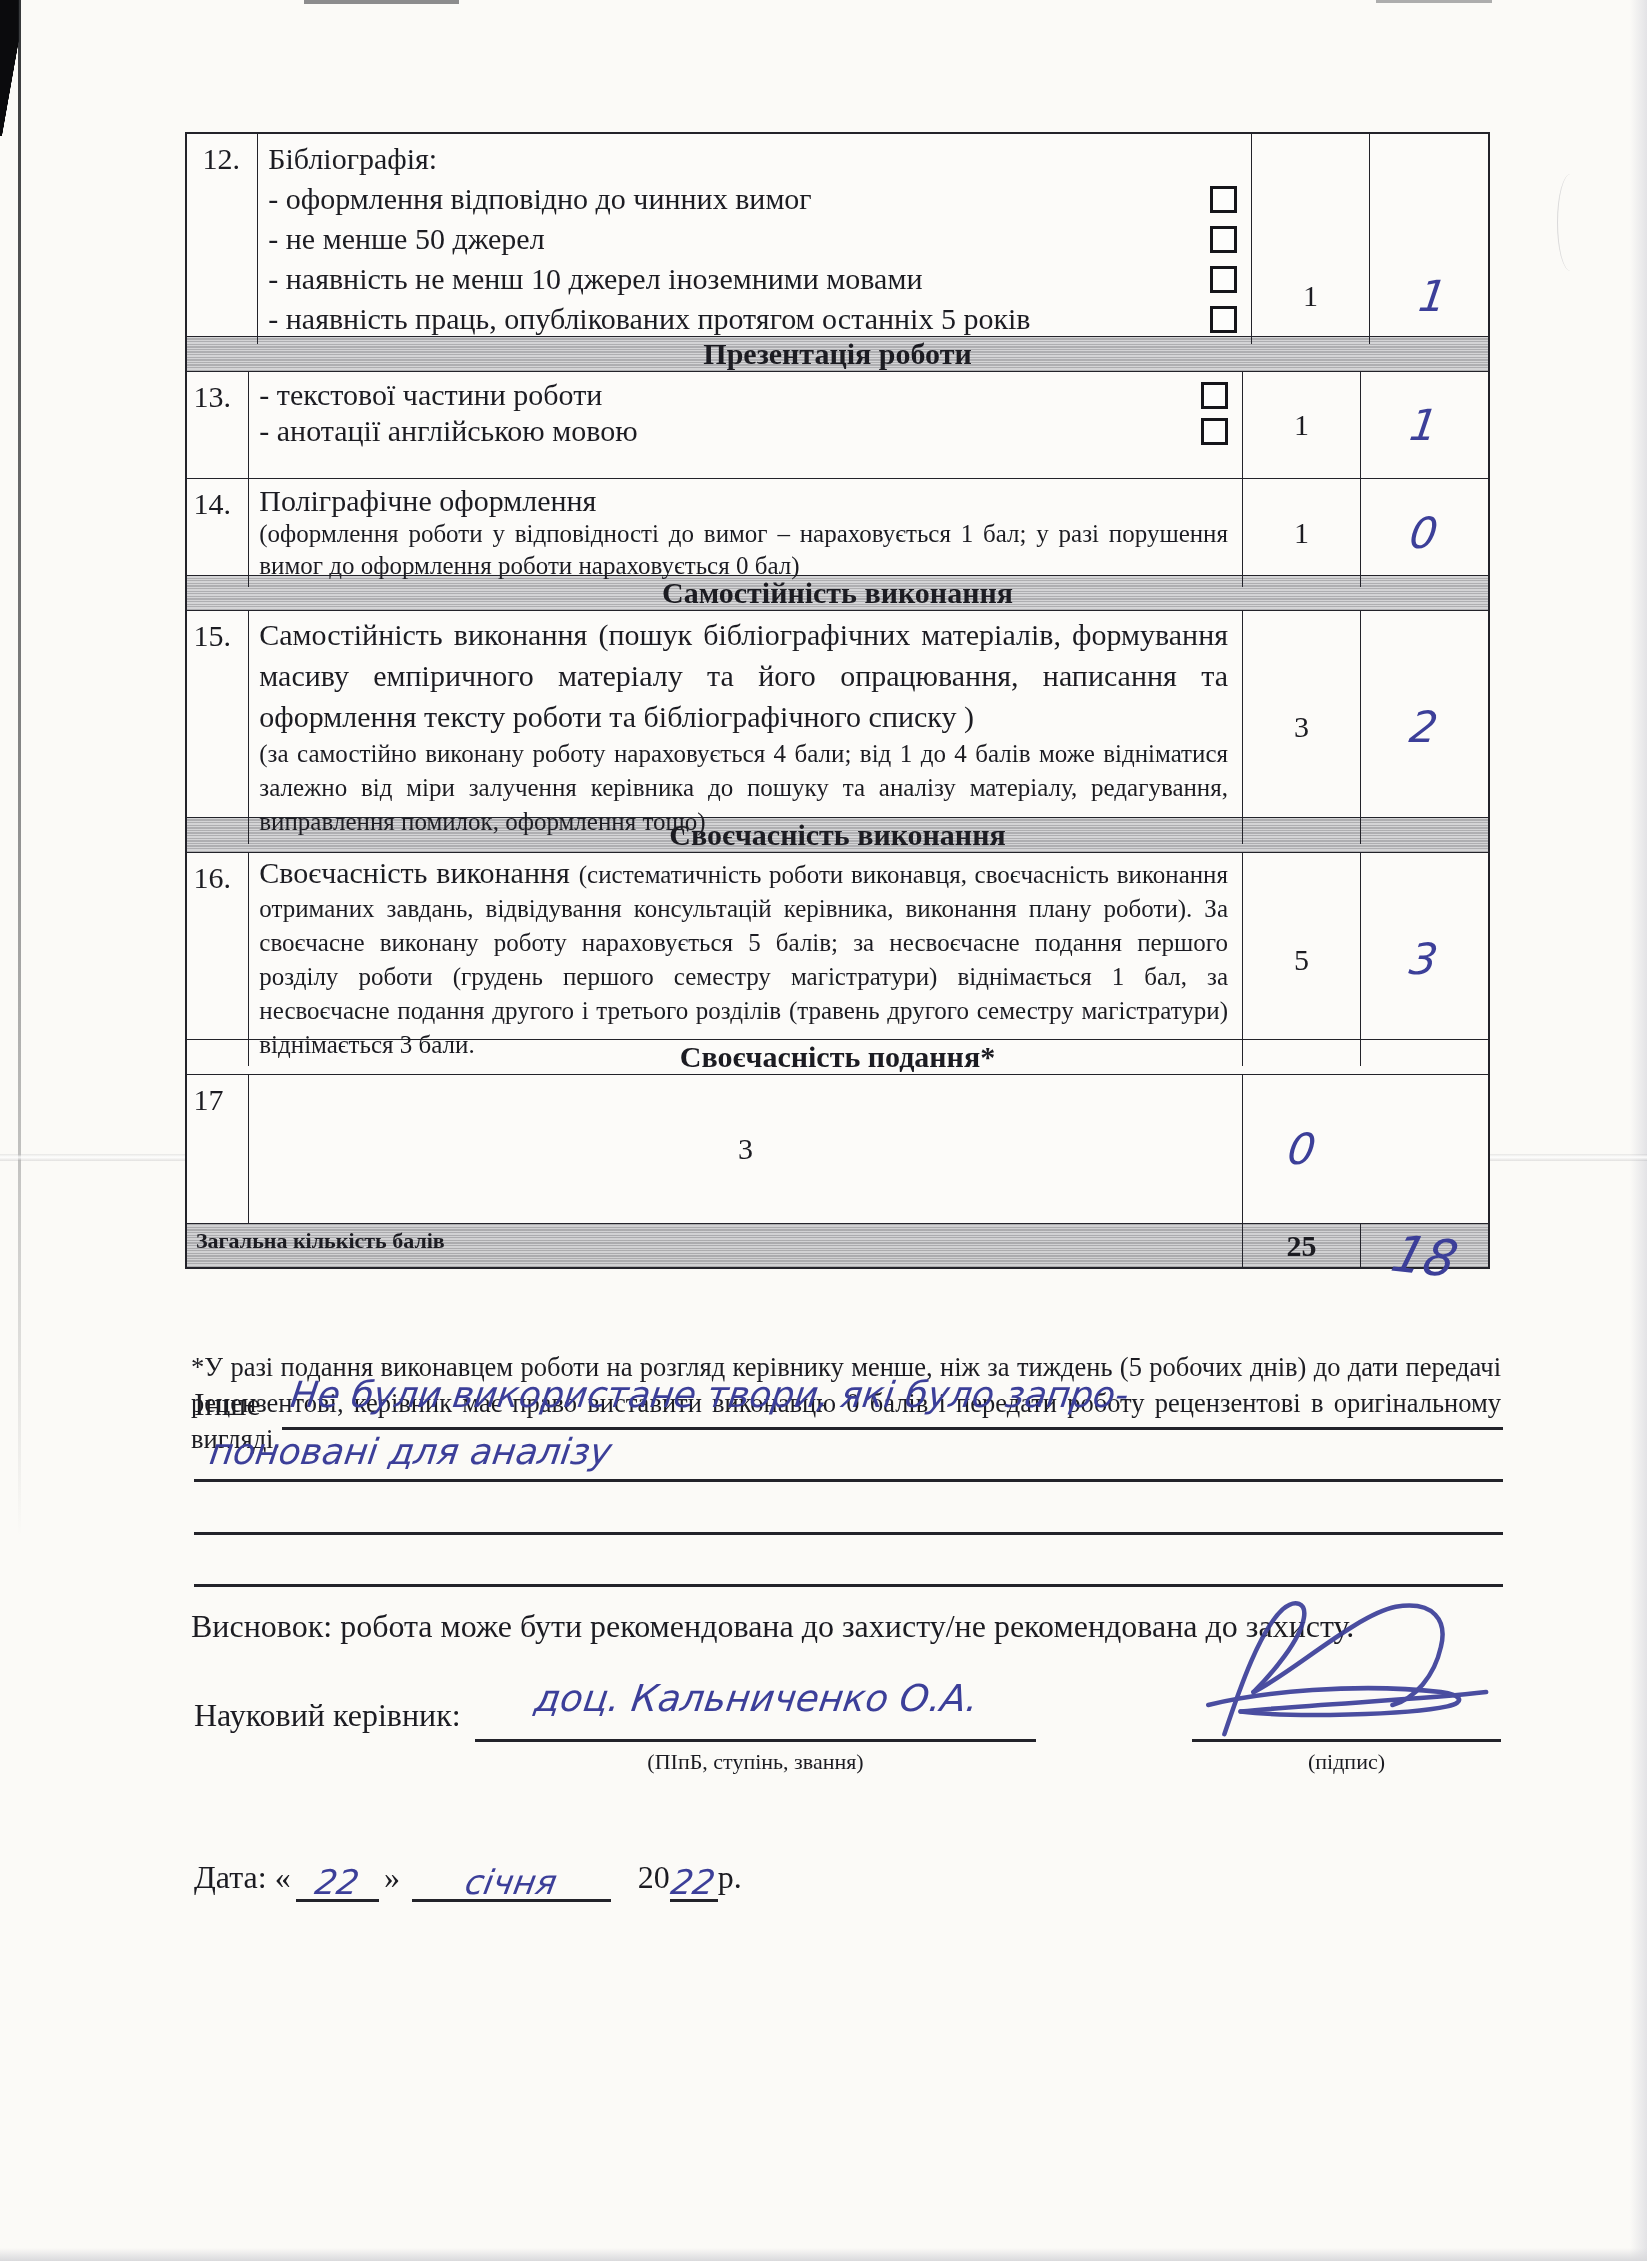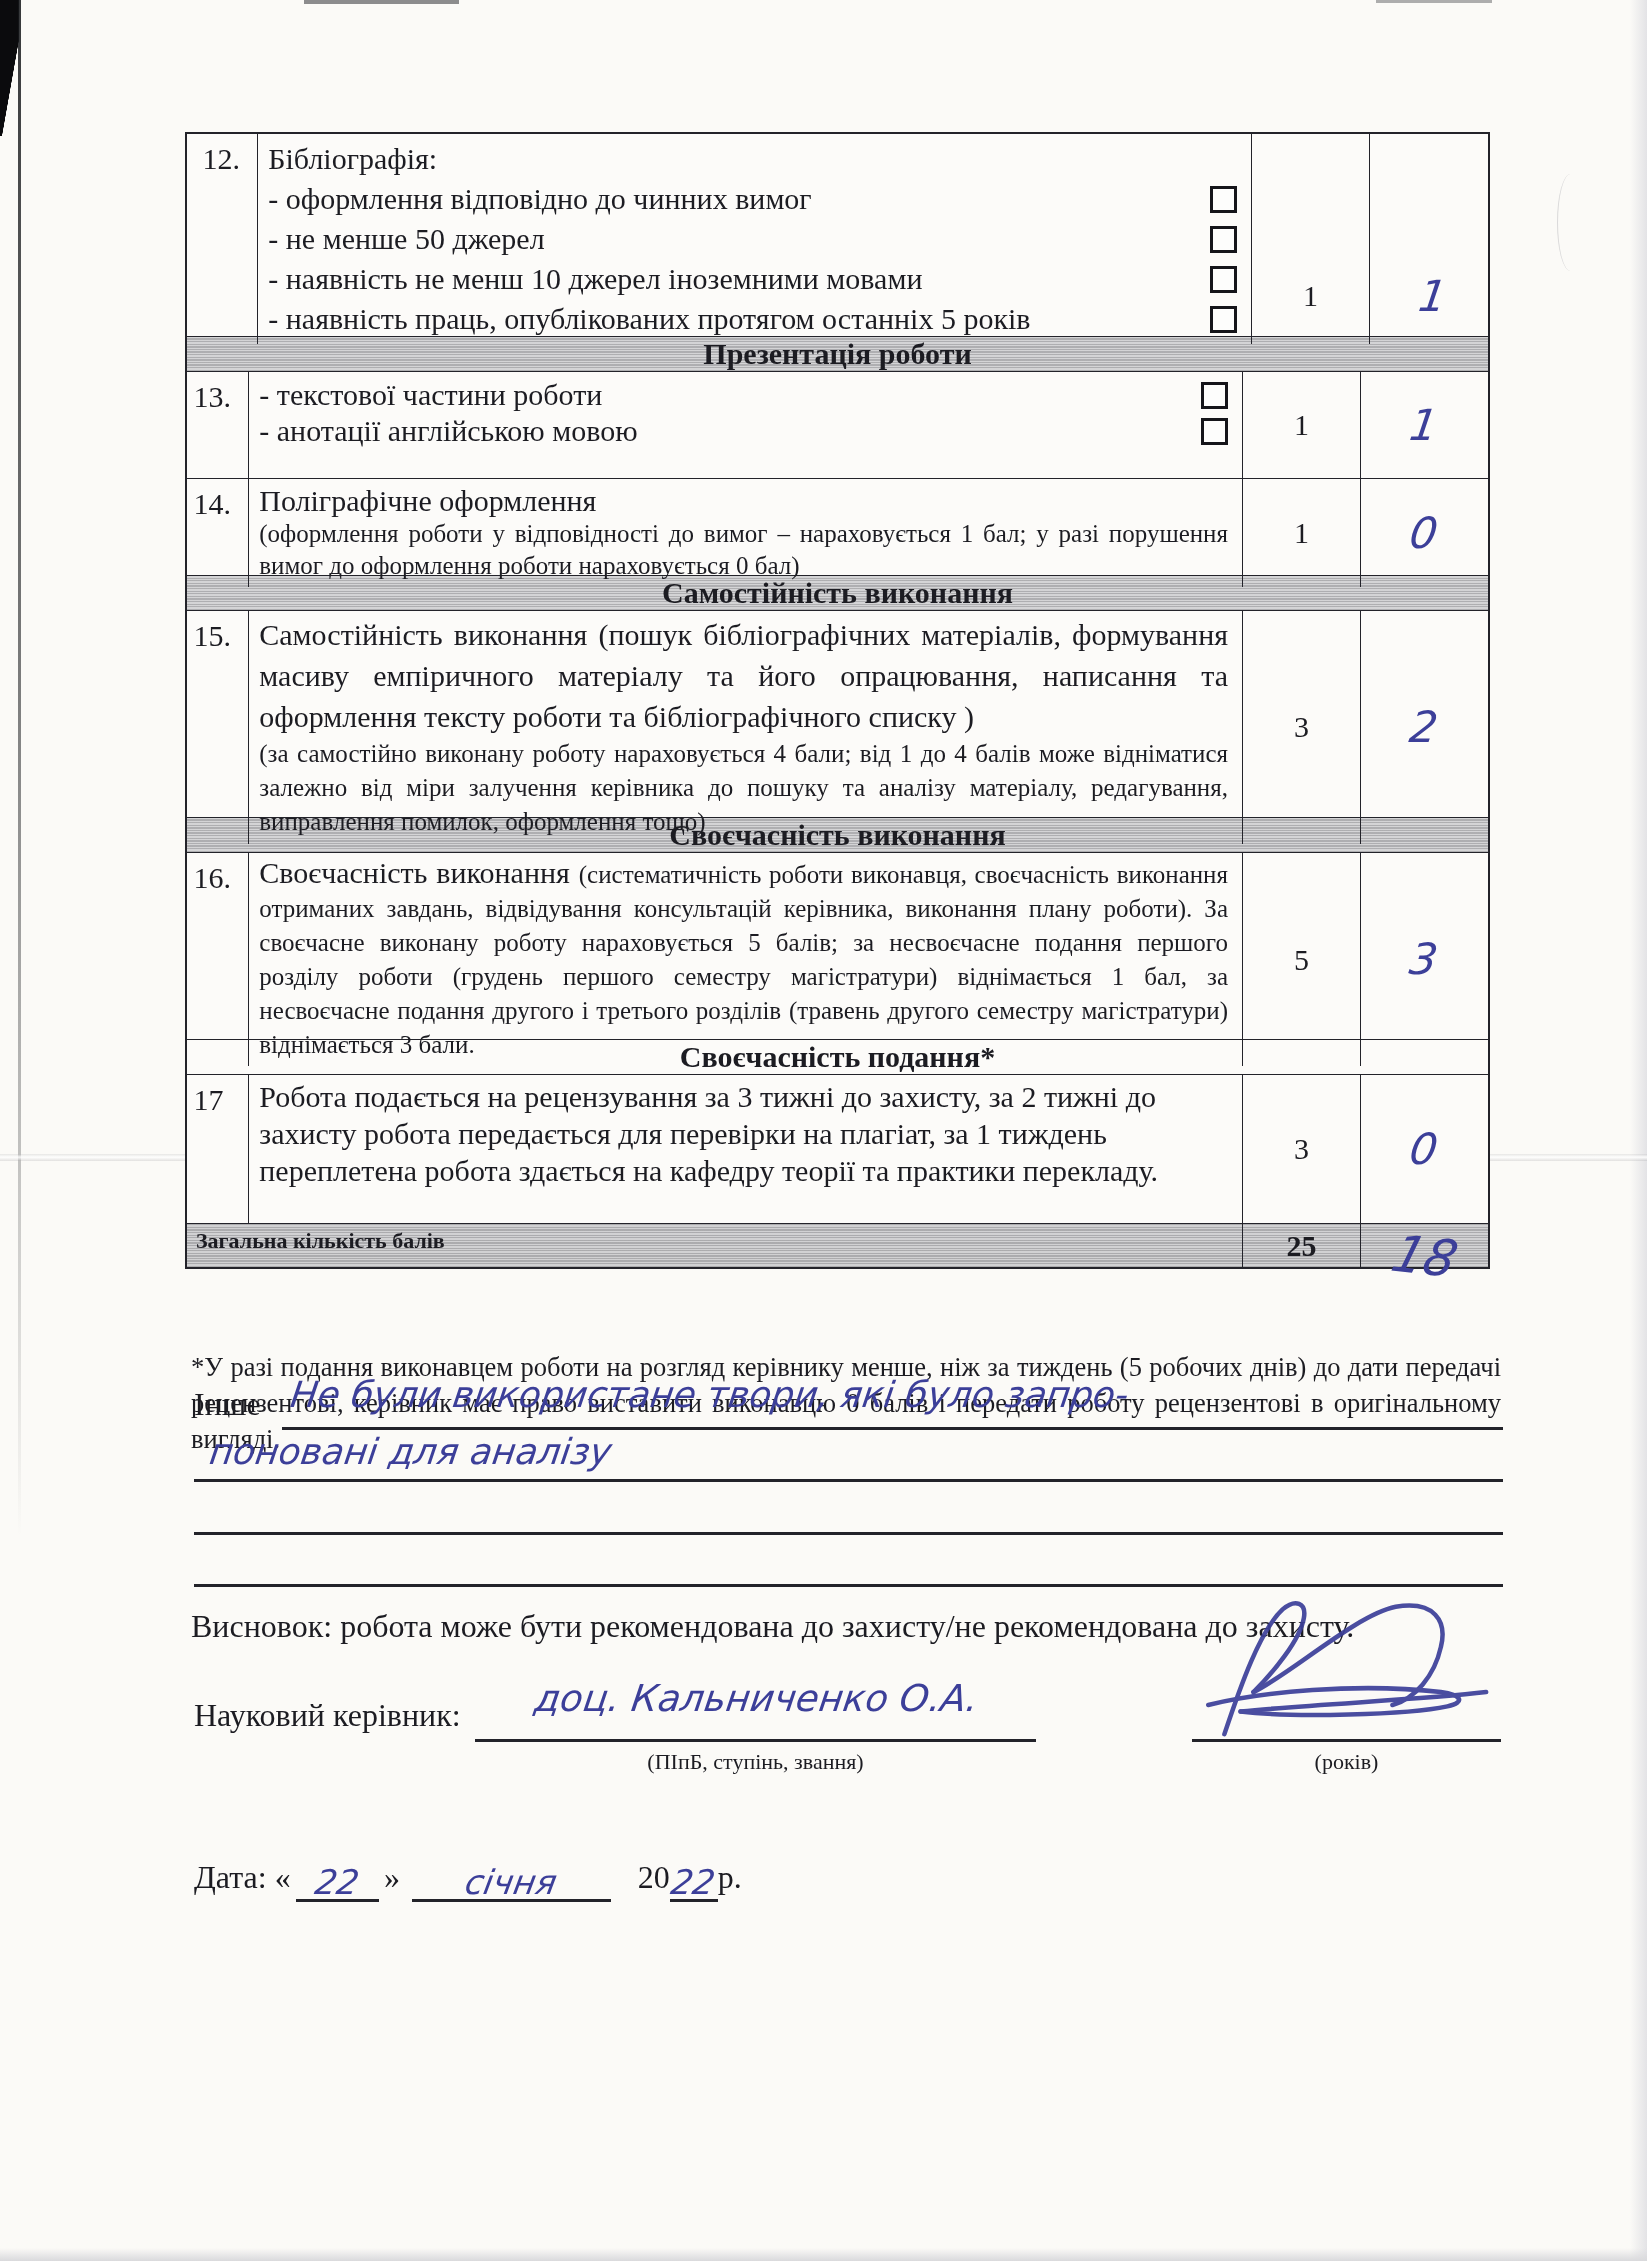--- a/index.html
+++ b/index.html
@@ -184,23 +184,20 @@
       <div class="cell cmax">5</div>
       <div class="cell cscore">
         <span class="hw hwscore">3</span>
       </div>
     </div>
 
     <div class="secrow secwhite">Своєчасність подання*</div>
 
     <div class="trow" style="height:149px;">
       <div class="cell cnum">17</div>
-      <div class="cell cbody" style="line-height:37px;padding-top:2.6px;">
-        <div>Робота подається на рецензування за 3 тижні  до захисту, за 2 тижні до захисту робота передається для перевірки на плагіат, за 1 тиждень переплетена робота здається на кафедру теорії та практики перекладу.</div>
-      </div>
       <div class="cell cmax">3</div>
       <div class="cell cscore">
         <span class="hw hwscore">0</span>
       </div>
     </div>
 
     <div class="totalrow" style="height:43px;">
       <div class="totlabel">Загальна кількість балів</div>
       <div class="totmax">25</div>
       <div class="totscore">
@@ -227,21 +224,21 @@
   <div class="sup-cap1">(ПІпБ, ступінь, звання)</div>
   <svg class="sig" viewBox="0 0 540 230">
     <g fill="none" stroke="#3c3f99" stroke-width="7" stroke-linecap="round" opacity="0.92">
       <path d="M95 215 C 120 140, 150 55, 185 22 C 205 5, 222 12, 218 35 C 212 70, 170 120, 140 150"></path>
       <path d="M140 150 C 200 120, 300 30, 360 18 C 420 8, 440 40, 430 80 C 420 125, 390 160, 355 170"></path>
       <path d="M70 170 C 150 150, 300 135, 430 150 C 460 154, 470 165, 440 172 C 380 185, 200 190, 120 180"></path>
       <path d="M120 180 C 240 168, 400 162, 500 150"></path>
     </g>
   </svg>
   <div class="rule sup-line2"></div>
-  <div class="sup-cap2">(років)</div>
+  <div class="sup-cap2">(підпис)</div>
 
   <div class="dateline">
     <span class="dlbl">Дата: «</span>
     <span class="dfield dday"><span class="hw">22</span></span>
     <span class="dlbl">»</span>
     <span class="dfield dmonth"><span class="hw">січня</span></span>
     <span class="dlbl" style="margin-left:15.5px;">20</span>
     <span class="dfield dyear"><span class="hw">22</span></span>
     <span class="dlbl">р.</span>
   </div>

